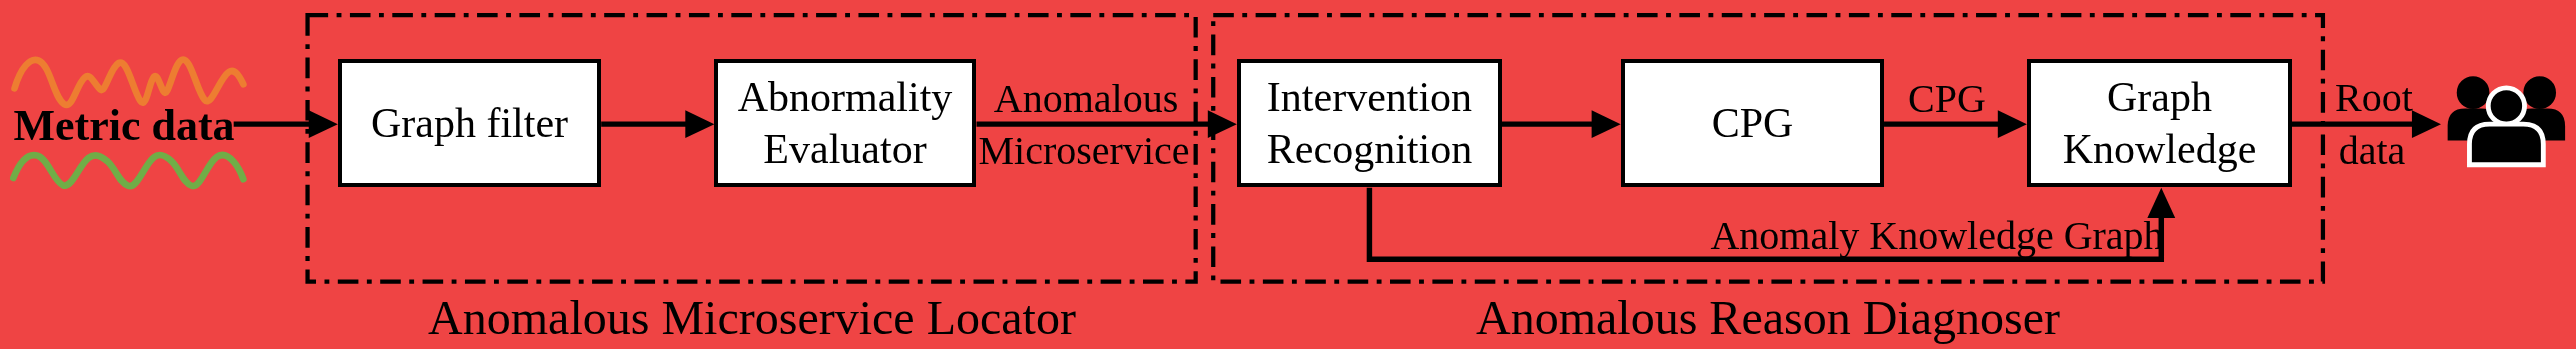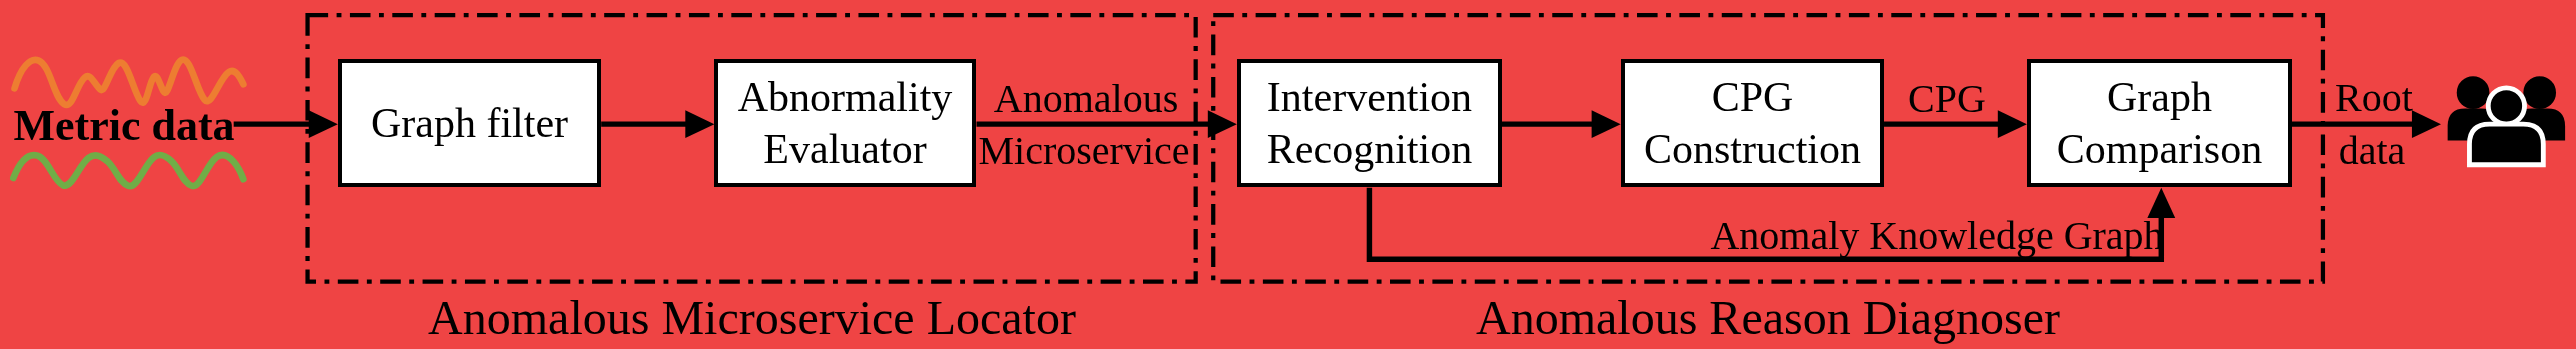--- a/index.html
+++ b/index.html
@@ -119,26 +119,25 @@
     <div>Evaluator</div>
   </div>
 
   <div class="node" style="left:1237px;top:59px;width:265px;height:128px;">
     <div>Intervention</div>
     <div>Recognition</div>
   </div>
 
   <div class="node" style="left:1621px;top:59px;width:263px;height:128px;">
     <div>CPG</div>
-    <div>Construction</div>
   </div>
 
   <div class="node" style="left:2027px;top:59px;width:265px;height:128px;">
     <div>Graph</div>
-    <div>Comparison</div>
+    <div>Knowledge</div>
   </div>
 
   <div class="lbl" style="left:1084px;top:131px;">Microservice</div>
   <div class="lbl" style="left:1086px;top:79px;">Anomalous</div>
 
   <div class="lbl" style="left:1947px;top:79px;">CPG</div>
 
   <div class="lbl" style="left:2374px;top:78px;">Root</div>
   <div class="lbl" style="left:2372px;top:131px;">data</div>
 

